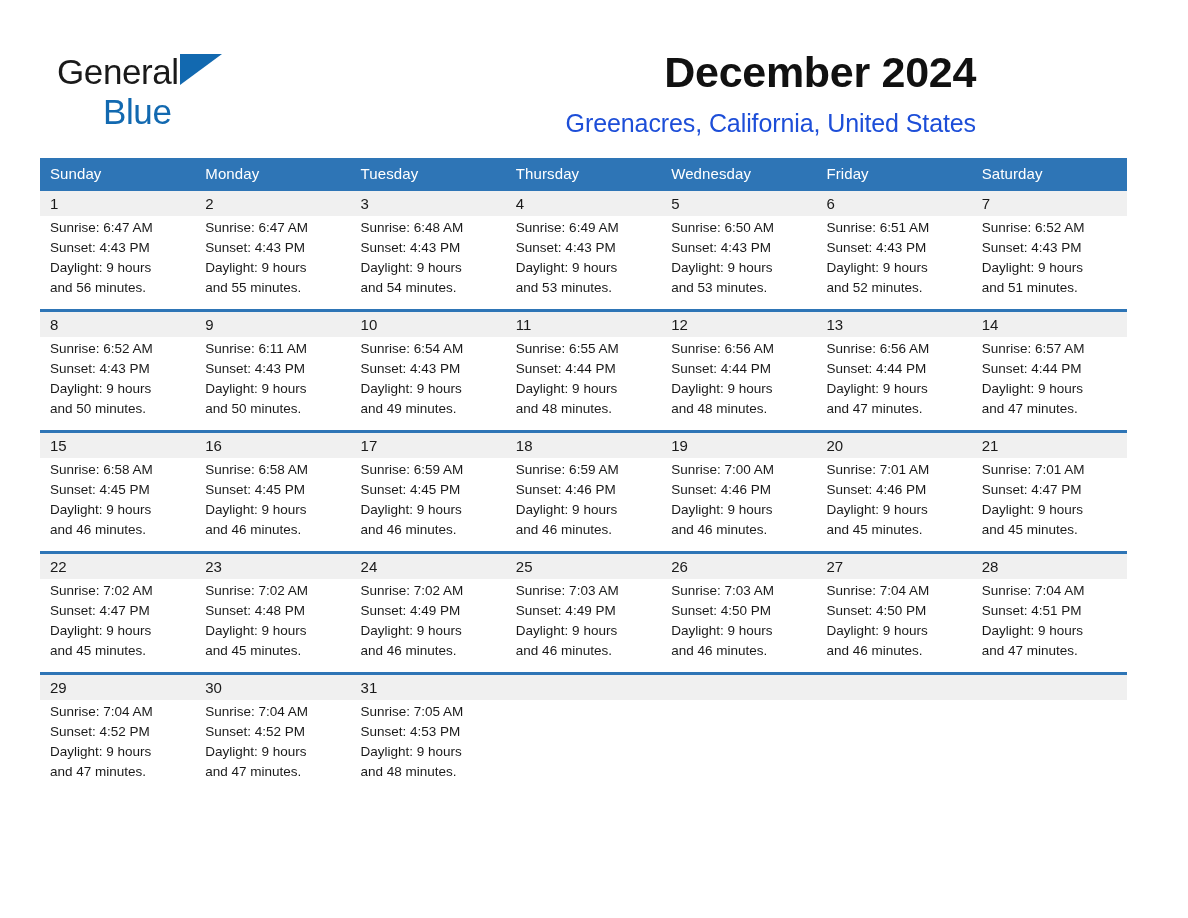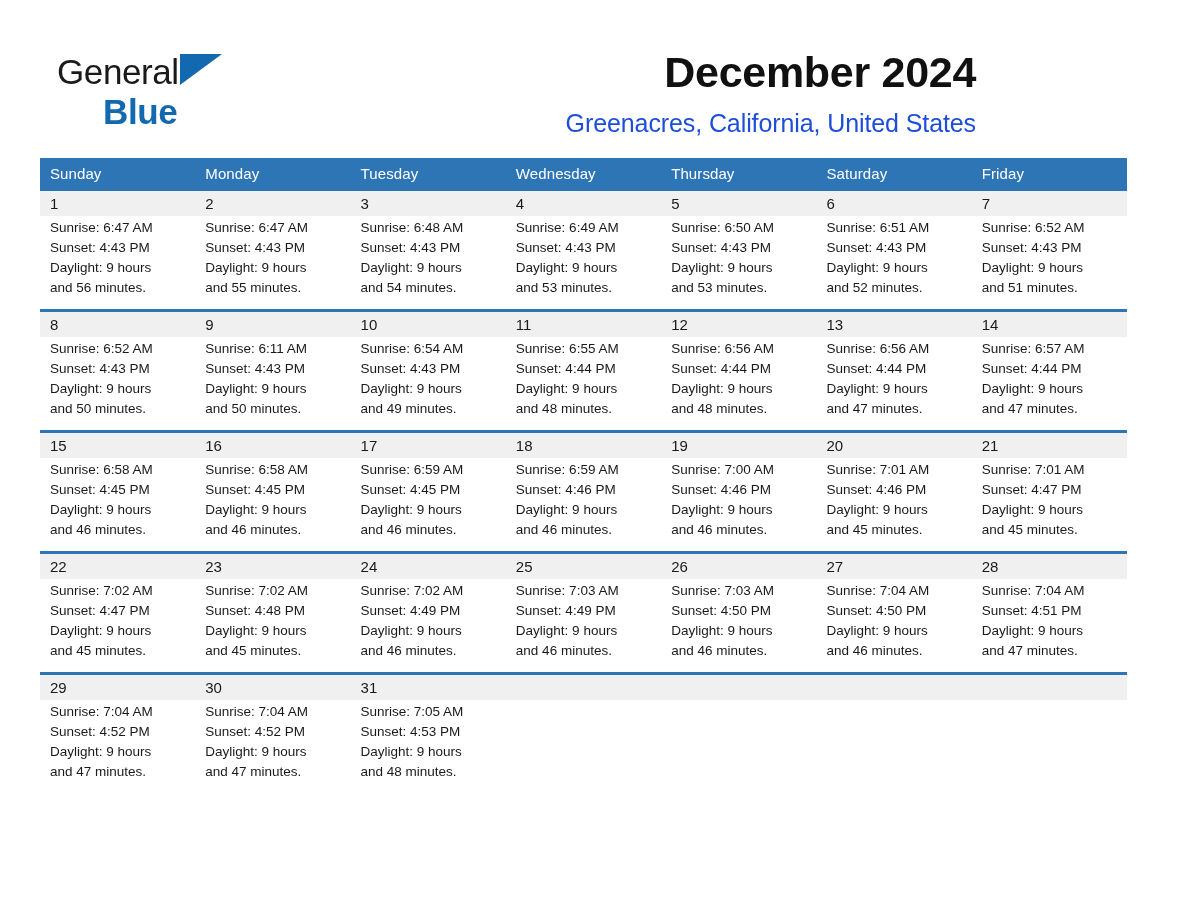--- a/index.html
+++ b/index.html
@@ -62,21 +62,21 @@
   }
   .brand-row2 {
     margin-top: 1px;
     padding-left: 46px;
   }
   .brand-blue {
     font-size: 35px;
     line-height: 38px;
     color: #1269b0;
     letter-spacing: -0.4px;
-    font-weight: 700;
+    font-weight: 400;
   }
 
   .title-block {
     position: absolute;
     right: 52px;
     top: 46px;
     text-align: right;
     width: 720px;
   }
   .cal-title {
@@ -191,31 +191,31 @@
       <div class="dow">
           <span>Sunday</span>
         </div>
       <div class="dow">
           <span>Monday</span>
         </div>
       <div class="dow">
           <span>Tuesday</span>
         </div>
       <div class="dow">
+          <span>Thursday</span>
+        </div>
+      <div class="dow">
           <span>Wednesday</span>
         </div>
       <div class="dow">
-          <span>Thursday</span>
+          <span>Friday</span>
         </div>
       <div class="dow">
           <span>Saturday</span>
         </div>
-      <div class="dow">
-          <span>Friday</span>
-        </div>
     </div>
 
     <div class="week">
       <div class="week-inner">
         <div class="daycell">
           <div class="daynum-band">
               <span class="daynum">1</span>
             </div>
           <div class="daybody">
             <div class="line">Sunrise: 6:47 AM</div>

